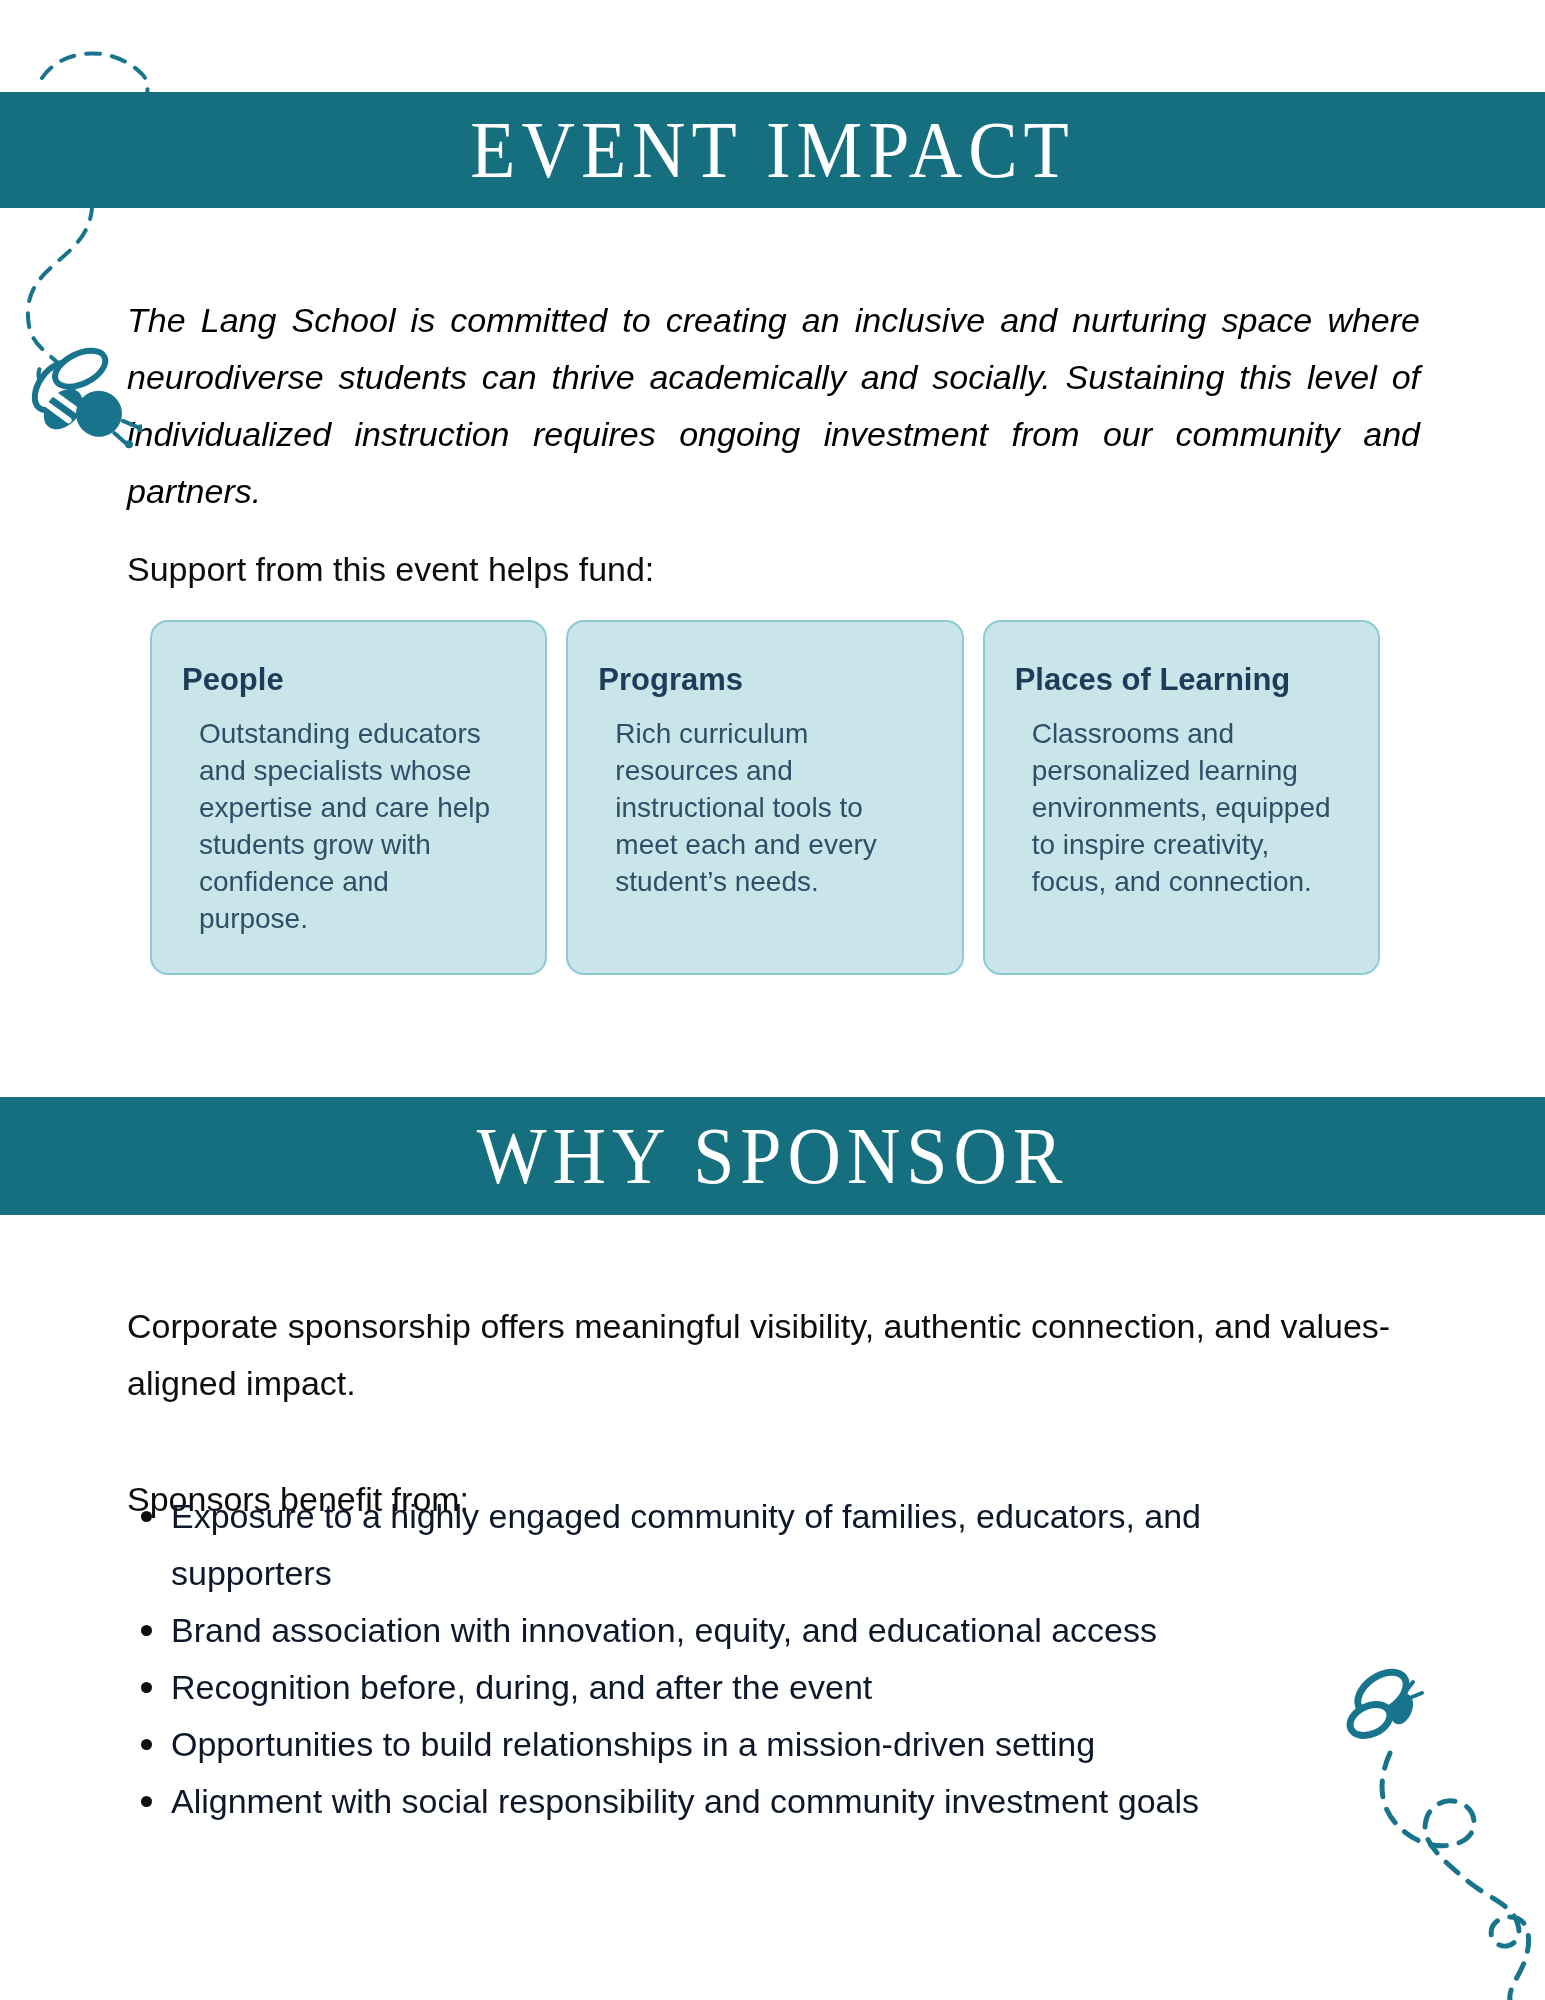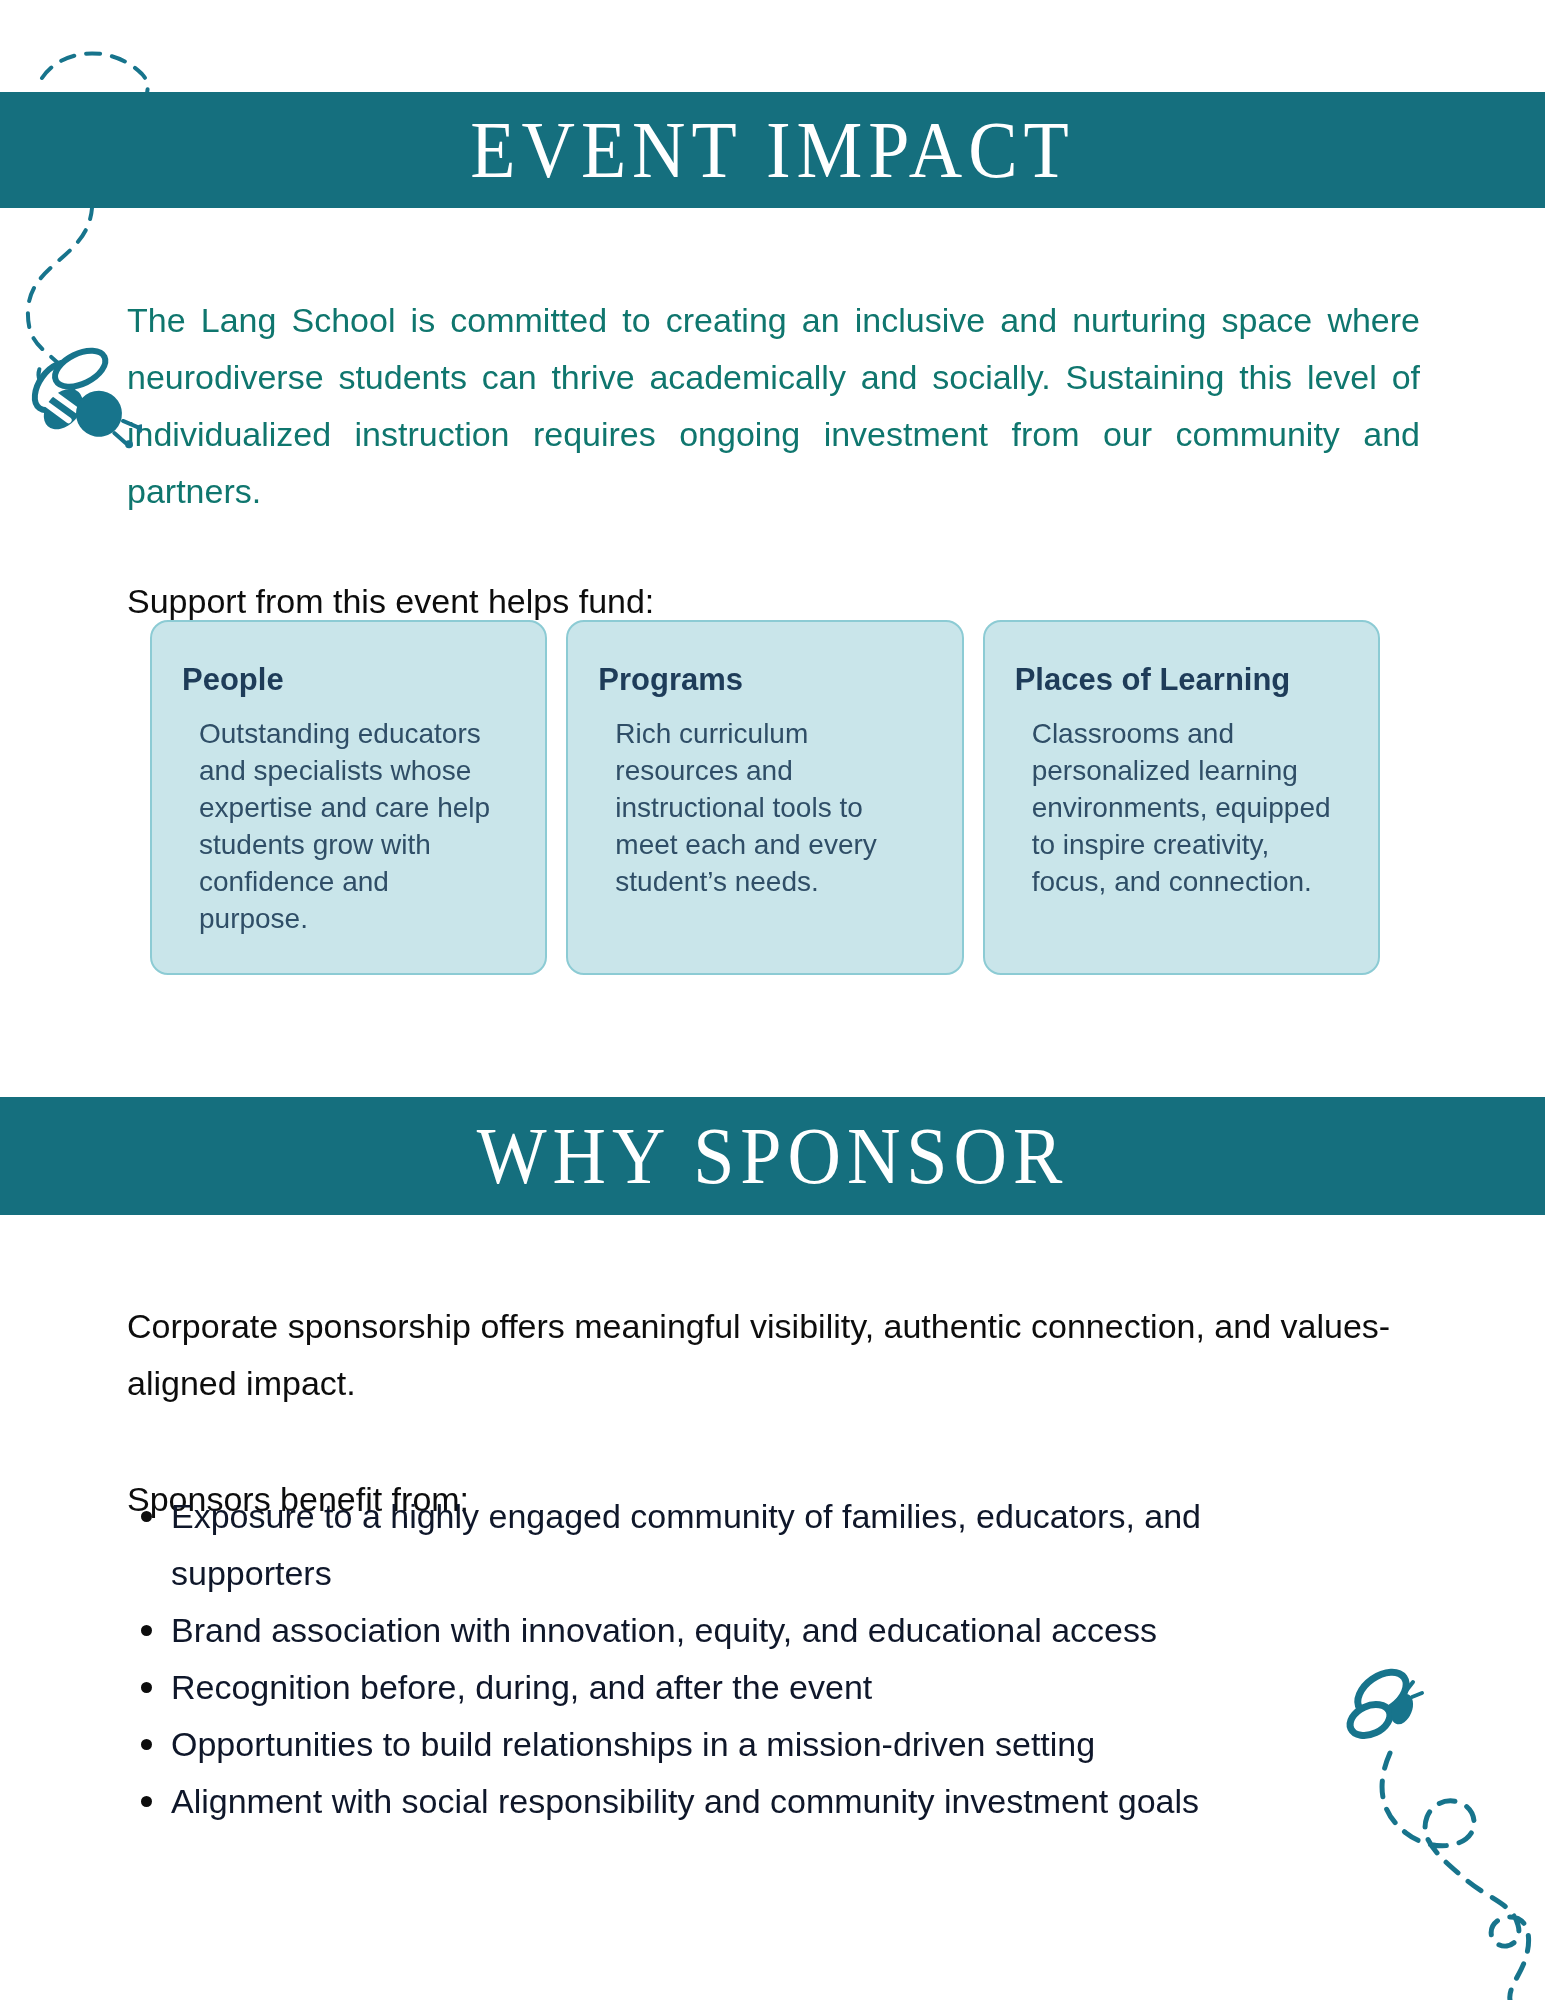--- a/index.html
+++ b/index.html
@@ -25,25 +25,26 @@
     font-family:"Liberation Serif","DejaVu Serif",serif;
     font-weight:400;
     font-size:74px;
     letter-spacing:6px;
     transform:scaleY(1.08);
     white-space:nowrap;
   }
   
   .intro{
     position:absolute;left:127px;top:258px;width:1293px;
-    font-size:34px;line-height:57px;color:#0f766e;
+    font-size:34px;line-height:57px;color:#000000;
     text-align:justify;
+    font-style:italic;
   }
   .fund-lead{
-    position:absolute;left:127px;top:548px;
+    position:absolute;left:127px;top:516px;
     font-size:34px;color:#0d0d0d;
   }
   
   .cards{
     position:absolute;left:150px;top:620px;width:1230px;
     display:flex;gap:19px;
   }
   .card{
     flex:1;height:355px;box-sizing:border-box;
     background:#C9E5EA;

